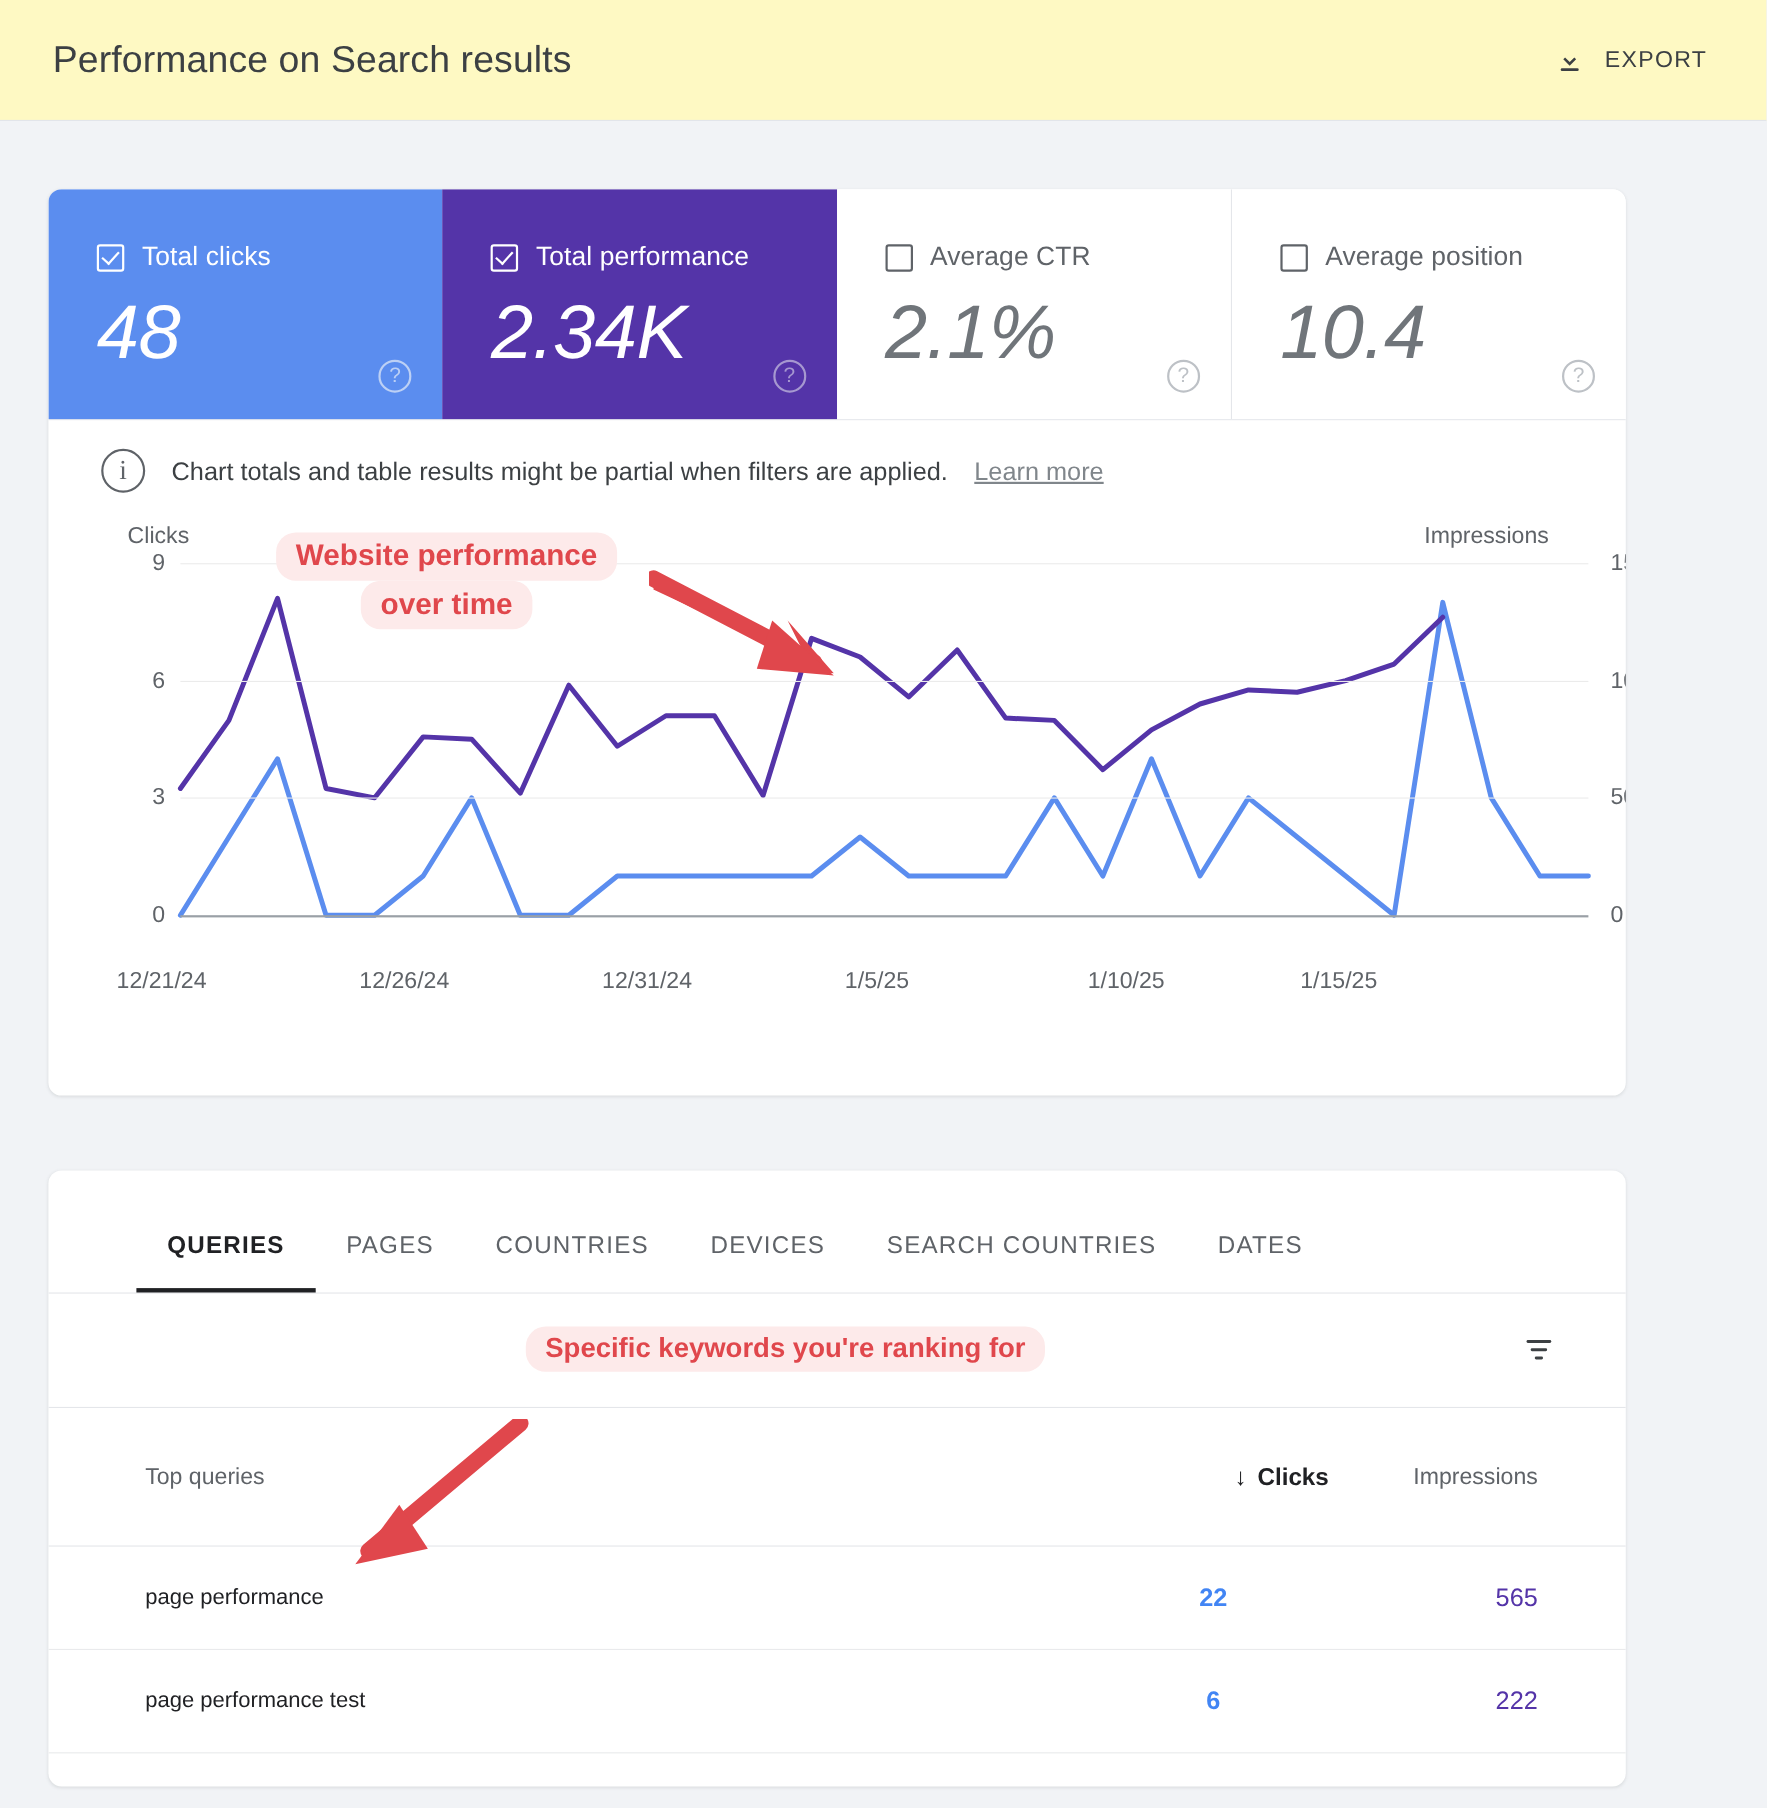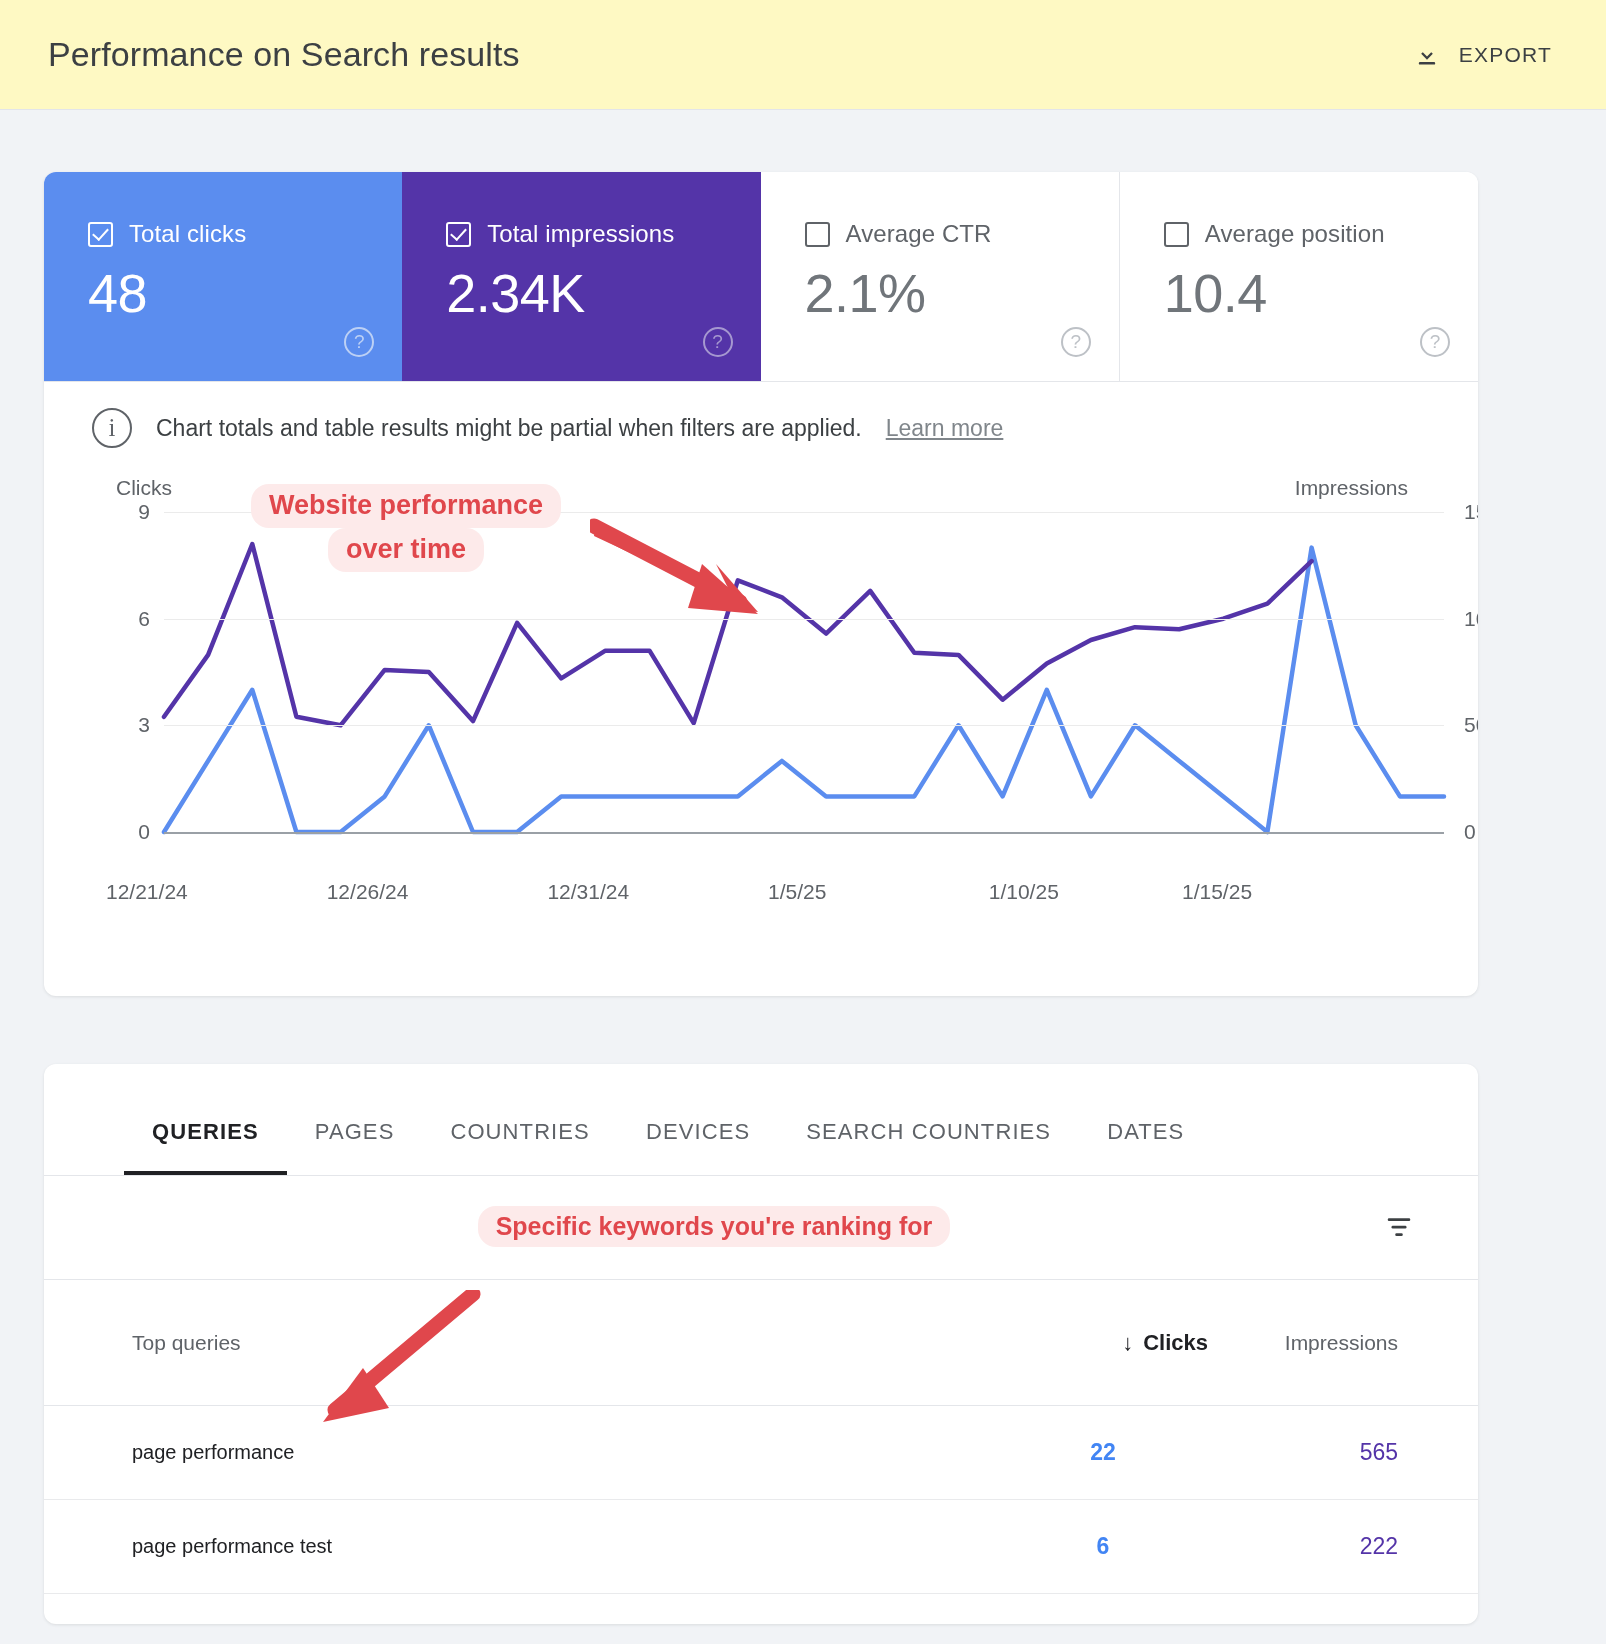--- a/index.html
+++ b/index.html
@@ -49,21 +49,21 @@
   }
   .metric.sel-clicks .cbox, .metric.sel-impr .cbox { border-color: #fff; }
   .cbox.checked::after {
     content: ""; position: absolute; left: 6px; top: 1px;
     width: 7px; height: 13px; border: solid #fff; border-width: 0 2.6px 2.6px 0;
     transform: rotate(42deg);
   }
   .metric-label { font-size: 24px; color: #5f6368; letter-spacing: .1px; }
   .metric.sel-clicks .metric-label, .metric.sel-impr .metric-label { color: #fff; }
   .metric-value {
-    margin-top: 14px; font-size: 54px; color: #70757a; font-weight: 400; letter-spacing: -.5px;
+    margin-top: 14px; font-size: 69px; color: #70757a; font-weight: 400; letter-spacing: -.5px; font-style: italic;
   }
   .metric.sel-clicks .metric-value, .metric.sel-impr .metric-value { color: #fff; }
   .help-icon {
     position: absolute; right: 28px; bottom: 24px;
     width: 30px; height: 30px; border-radius: 50%;
     border: 2px solid #bdc1c6; color: #bdc1c6;
     font-size: 19px; line-height: 26px; text-align: center; cursor: pointer;
   }
   .metric.sel-clicks .help-icon { border-color: #bcd0f5; color: #bcd0f5; }
   .metric.sel-impr .help-icon { border-color: #a698d0; color: #a698d0; }
@@ -178,21 +178,21 @@
         <div class="metric-top">
           <span class="cbox checked"></span>
           <span class="metric-label">Total clicks</span>
         </div>
         <div class="metric-value">48</div>
         <div class="help-icon">?</div>
       </div>
       <div class="metric sel-impr">
         <div class="metric-top">
           <span class="cbox checked"></span>
-          <span class="metric-label">Total impressions</span>
+          <span class="metric-label">Total performance</span>
         </div>
         <div class="metric-value">2.34K</div>
         <div class="help-icon">?</div>
       </div>
       <div class="metric">
         <div class="metric-top">
           <span class="cbox"></span>
           <span class="metric-label">Average CTR</span>
         </div>
         <div class="metric-value">2.1%</div>

